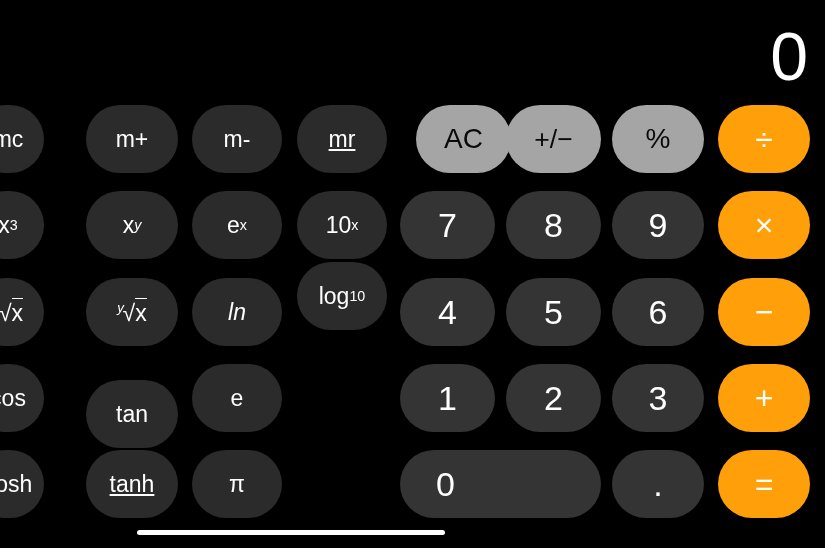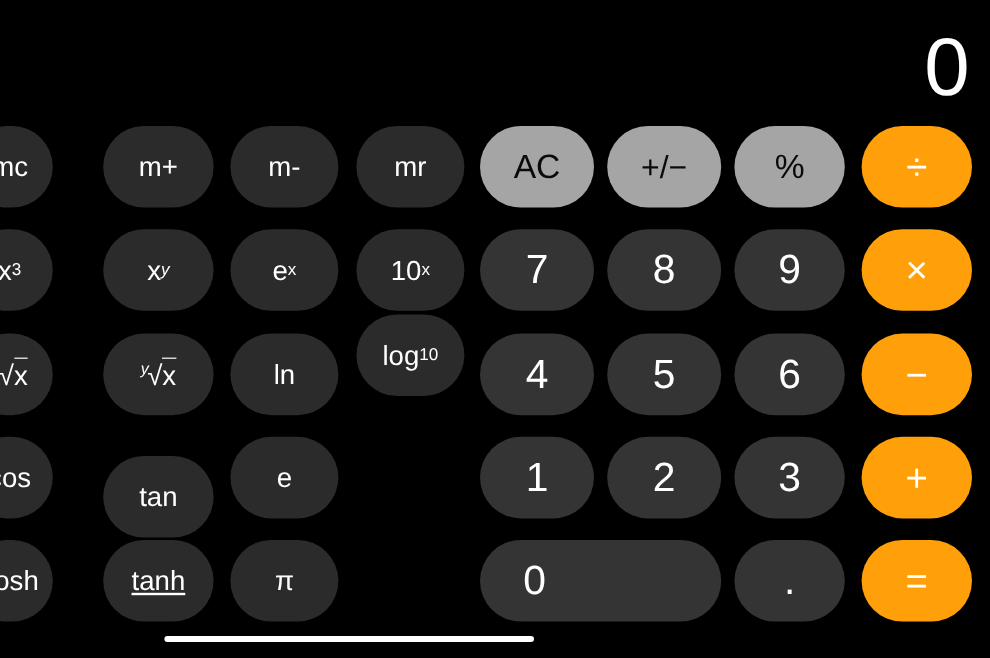--- a/index.html
+++ b/index.html
@@ -132,22 +132,22 @@
 <div id="app">
 
   <div id="display-area">
     <div id="display-value">0</div>
   </div>
 
   <div id="keypad">
       <div class="key key-func" style="left: -28px; top: 5px; width: 72px; height: 68px;">mc</div>
       <div class="key key-func" style="left: 86px; top: 5px; width: 92px; height: 68px;">m+</div>
       <div class="key key-func" style="left: 192px; top: 5px; width: 90px; height: 68px;">m-</div>
-      <div class="key key-func" style="left: 297px; top: 5px; width: 90px; height: 68px;">mr</div>
-      <div class="key key-top" style="left: 400px; top: 5px; width: 95px; height: 68px;">AC</div>
+      <div class="key key-func" style="left: 297px; top: 5px; width: 90px; height: 68px; text-decoration: underline;">mr</div>
+      <div class="key key-top" style="left: 416px; top: 5px; width: 95px; height: 68px;">AC</div>
       <div class="key key-top" style="left: 506px; top: 5px; width: 95px; height: 68px;">
         <span style="font-size:0.95em">+/−</span>
       </div>
       <div class="key key-top" style="left: 612px; top: 5px; width: 92px; height: 68px;">%</div>
       <div class="key key-op" style="left: 718px; top: 5px; width: 92px; height: 68px;">
         <span class="op-glyph">÷</span>
       </div>
       <div class="key key-func" style="left: -28px; top: 91px; width: 72px; height: 68px;">x<span class="sup">3</span></div>
       <div class="key key-func" style="left: 86px; top: 91px; width: 92px; height: 68px;">x<span class="sup"><i style="font-style:italic">y</i></span></div>
       <div class="key key-func" style="left: 192px; top: 91px; width: 90px; height: 68px;">e<span class="sup">x</span></div>
@@ -157,21 +157,21 @@
       <div class="key key-digit" style="left: 612px; top: 91px; width: 92px; height: 68px;">9</div>
       <div class="key key-op" style="left: 718px; top: 91px; width: 92px; height: 68px;">
         <span class="op-glyph">×</span>
       </div>
       <div class="key key-func" style="left: -28px; top: 178px; width: 72px; height: 68px;">
         <span class="radical"><span class="idx">3</span>√<span style="border-top:1.6px solid #fff;padding-top:1px">x</span></span>
       </div>
       <div class="key key-func" style="left: 86px; top: 178px; width: 92px; height: 68px;">
         <span class="radical"><span class="idx"><i style="font-style:italic">y</i></span>√<span style="border-top:1.6px solid #fff;padding-top:1px">x</span></span>
       </div>
-      <div class="key key-func" style="left: 192px; top: 178px; width: 90px; height: 68px;">ln</div>
+      <div class="key key-func" style="left: 192px; top: 178px; width: 90px; height: 68px; font-style: italic;">ln</div>
       <div class="key key-func" style="left: 297px; top: 162px; width: 90px; height: 68px;">log<span class="sub">10</span></div>
       <div class="key key-digit" style="left: 400px; top: 178px; width: 95px; height: 68px;">4</div>
       <div class="key key-digit" style="left: 506px; top: 178px; width: 95px; height: 68px;">5</div>
       <div class="key key-digit" style="left: 612px; top: 178px; width: 92px; height: 68px;">6</div>
       <div class="key key-op" style="left: 718px; top: 178px; width: 92px; height: 68px;">
         <span class="op-glyph">−</span>
       </div>
       <div class="key key-func" style="left: -28px; top: 264px; width: 72px; height: 68px;">cos</div>
       <div class="key key-func" style="left: 86px; top: 280px; width: 92px; height: 68px;">tan</div>
       <div class="key key-func" style="left: 192px; top: 264px; width: 90px; height: 68px;">e</div>

